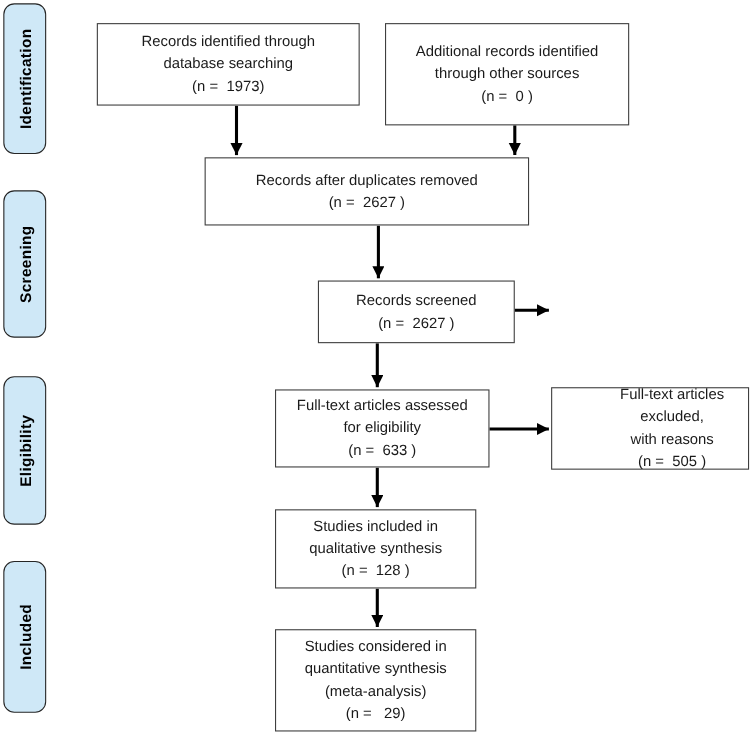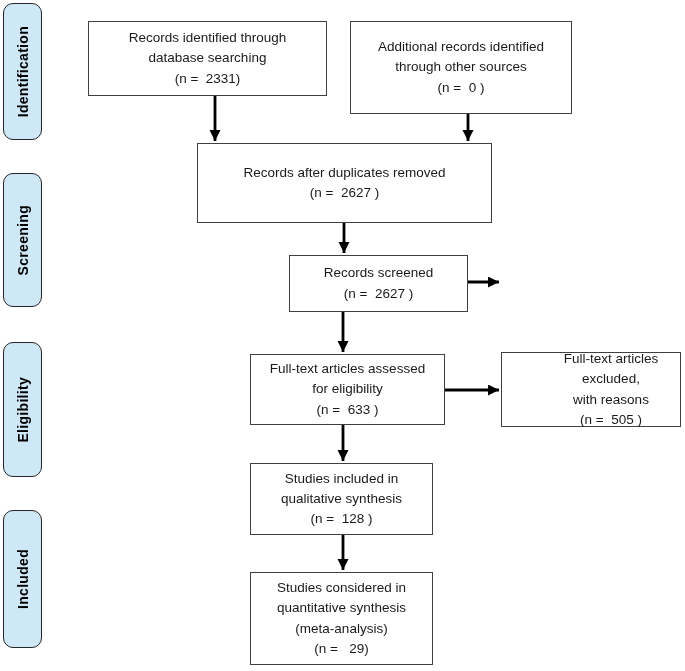--- a/index.html
+++ b/index.html
@@ -59,21 +59,21 @@
     white-space: pre-wrap;
   }
   
   .stage-identification { top: 3px;   height: 137px; }
   .stage-screening      { top: 173px; height: 134px; }
   .stage-eligibility    { top: 342px; height: 135px; }
   .stage-included       { top: 510px; height: 138px; }
   
   .box-database   { left: 88px;  top: 21px;  width: 239px; height: 75px; }
   .box-other      { left: 350px; top: 21px;  width: 222px; height: 93px; }
-  .box-duplicates { left: 197px; top: 143px; width: 295px; height: 80px; }
+  .box-duplicates { left: 186px; top: 143px; width: 295px; height: 62px; }
   .box-screened   { left: 254px; top: 255px; width: 179px; height: 57px; margin-left: 35px; }
   .box-excluded   { left: 501px; top: 257px; width: 180px; height: 57px; }
   .box-fulltext   { left: 250px; top: 354px; width: 195px; height: 71px; }
   .box-ftexcluded { left: 501px; top: 352px; width: 180px; height: 75px; padding-left: 40px; }
   .box-qualitative{ left: 250px; top: 463px; width: 183px; height: 72px; }
   .box-quantitative{ left: 250px; top: 572px; width: 183px; height: 93px; }
 </style>
 </head>
 <body>
 
@@ -104,21 +104,21 @@
   <div class="stage stage-eligibility">
     <span class="vtext">Eligibility</span>
   </div>
   <div class="stage stage-included">
     <span class="vtext">Included</span>
   </div>
 
   <div class="fbox box-database">
     <div class="txt">Records identified through
 database searching
-(n =  2331)</div>
+(n =  1973)</div>
   </div>
   <div class="fbox box-other">
     <div class="txt">Additional records identified
 through other sources
 (n =  0 )</div>
   </div>
   <div class="fbox box-duplicates">
     <div class="txt">Records after duplicates removed
 (n =  2627 )</div>
   </div>

